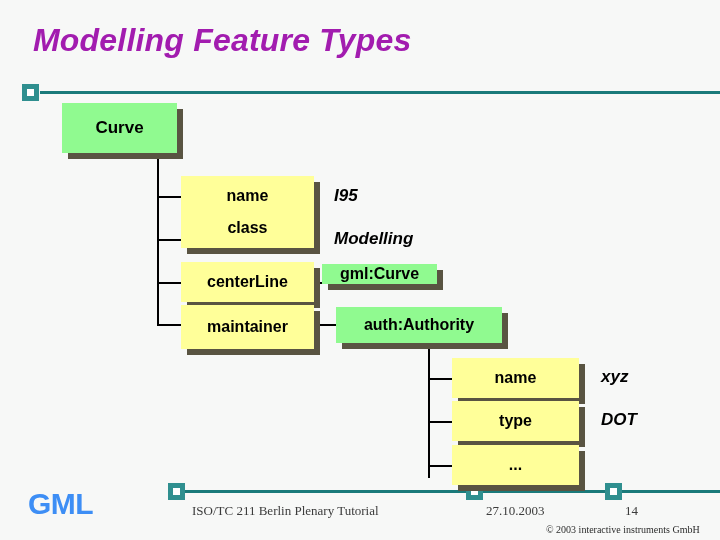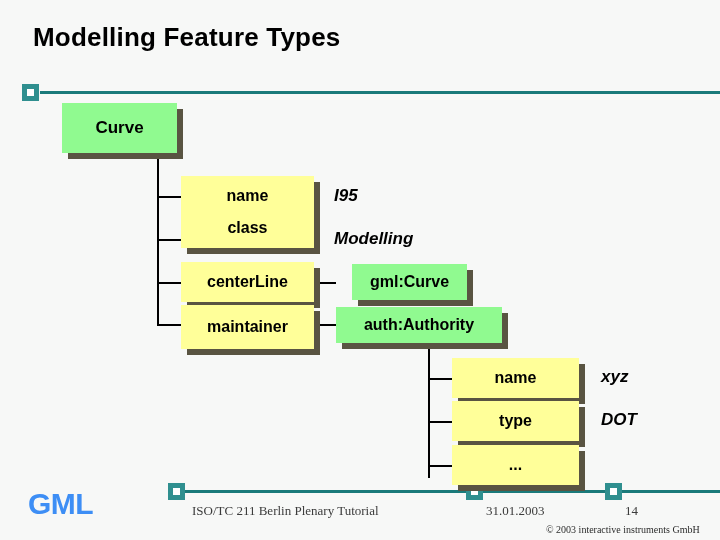--- a/index.html
+++ b/index.html
@@ -19,25 +19,26 @@
     left: 0; top: 0;
     width: 720px; height: 540px;
     background: #f7f8f7;
   }
 
   
   .slide-title {
     position: absolute;
     left: 33px;
     top: 22px;
-    font-size: 26px;
-    font-weight: bold;
-    color: #000000;
+    font-size: 32px;
+    font-weight: bold;
+    color: #a21caf;
     letter-spacing: 0.2px;
     white-space: nowrap;
+    font-style: italic;
   }
 
   
   .rule {
     position: absolute;
     background: #1a7a7a;
     height: 3px;
   }
   .marker {
     position: absolute;
@@ -185,21 +186,21 @@
 
   <div class="box yellow" style="left:181px; top:305px; width:133px; height:44px; font-size:16px;">
     <span class="shadow"></span>
     <span class="face"></span>
     <span class="label">maintainer</span>
   </div>
 
   <div class="value-text" style="left:334px; top:186px; font-size:17px;text-align:right;">I95</div>
   <div class="value-text" style="left:334px; top:229px; font-size:17px;">Modelling</div>
 
-  <div class="box green" style="left:352px; top:264px; width:115px; height:36px; font-size:16px;">
+  <div class="box green" style="left:322px; top:264px; width:115px; height:20px; font-size:16px;">
     <span class="shadow"></span>
     <span class="face"></span>
     <span class="label">gml:Curve</span>
   </div>
 
   <div class="box green" style="left:336px; top:307px; width:166px; height:36px; font-size:16px;">
     <span class="shadow"></span>
     <span class="face"></span>
     <span class="label">auth:Authority</span>
   </div>
@@ -226,18 +227,18 @@
   <div class="value-text" style="left:601px; top:410px; font-size:17px;">DOT</div>
 
   <div class="rule" style="left:178px; top:490px; width:542px;"></div>
   <div class="marker" style="left:168px; top:483px;"></div>
   <div class="marker" style="left:466px; top:483px;"></div>
   <div class="marker" style="left:605px; top:483px;"></div>
 
   <div class="logo">GML</div>
 
   <div class="footer-text" style="left:192px; top:503px;">ISO/TC 211 Berlin Plenary Tutorial</div>
-  <div class="footer-text" style="left:486px; top:503px;">31.01.2003</div>
+  <div class="footer-text" style="left:486px; top:503px;">27.10.2003</div>
   <div class="footer-text" style="left:625px; top:503px;">14</div>
 
   <div class="copyright" style="left:546px; top:524px;">© 2003 interactive instruments GmbH</div>
 
 </div>
 
 </body></html>

